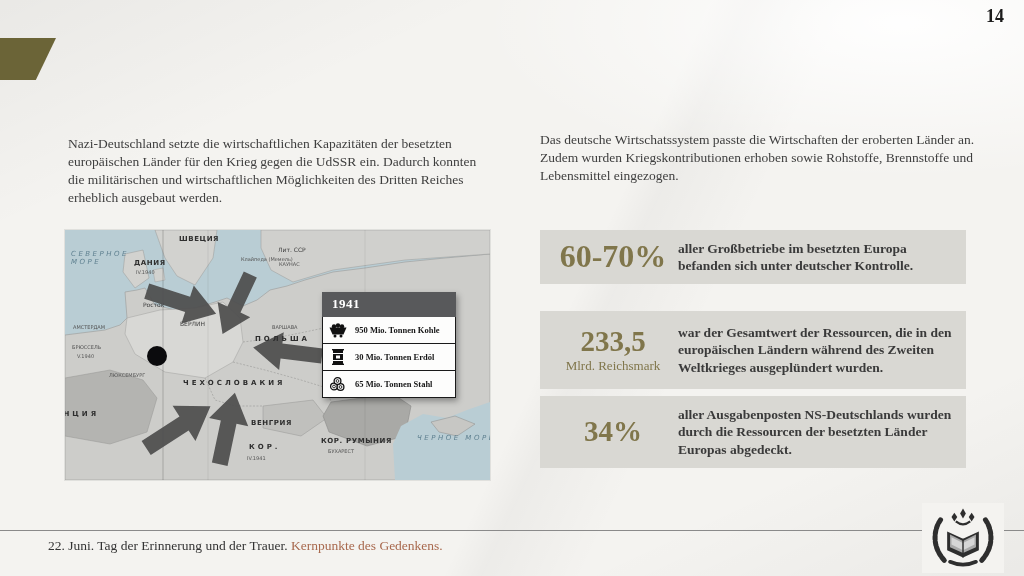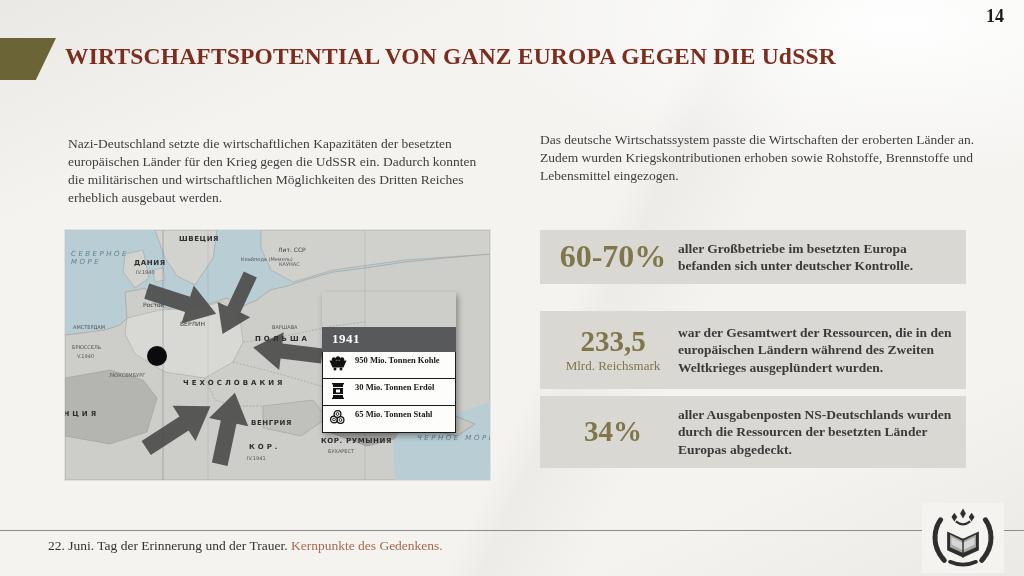--- a/index.html
+++ b/index.html
@@ -32,22 +32,22 @@
   .mlbl.sp { letter-spacing:3px; }
   .mlbl.sea { color:#5f8090; font-style:italic; font-size:7px; letter-spacing:2.5px; font-weight:normal; }
   .mlbl.tiny { font-size:5px; color:#555; letter-spacing:0; }
   .m-dot { position:absolute; left:82px; top:116px; width:20px; height:20px; border-radius:50%;
     background:#0b0b0d; }
   .m-label { position:absolute; left:101px; top:111px; padding:2px 9px 3px 9px;
     background:rgba(13,13,16,0.88); box-shadow:0 0 14px 9px rgba(13,13,16,0.55);
     color:#ffffff; font-size:16.5px; font-weight:bold; border-radius:2px; }
   .legend { position:absolute; left:257px; top:62px; width:134px; box-shadow:2px 3px 6px rgba(0,0,0,0.35); }
   .legend-header { background:#58595b; color:#fff; font-weight:bold; font-size:13px;
-    padding:4px 10px 5px 10px; letter-spacing:0.5px;margin-top:35px; }
-  .legend-row { display:flex; align-items:flex-start; gap:7px; background:#fdfdfc;
+    padding:4px 10px 5px 10px; letter-spacing:0.5px; }
+  .legend-row { display:flex; align-items:center; gap:7px; background:#fdfdfc;
     border:1px solid #1a1a1a; border-top:none; padding:3px 5px; height:27px; }
   .legend-row span { font-size:8.5px; font-weight:bold; color:#161616; font-family:"Liberation Serif", serif; }
   .legend-row svg { flex-shrink:0; }
 
   
   .stat-box { position:absolute; left:540px; width:426px; background:#d9d8d3;
     display:flex; align-items:center; padding:6px 14px 6px 8px; }
   .stat-col { width:130px; flex-shrink:0; text-align:center; color:#80764b; font-weight:bold; }
   .stat-value { font-size:32px; line-height:1.05; }
   .stat-value.md { font-size:29px; }
@@ -61,21 +61,20 @@
   .logo { position:absolute; left:922px; top:503px; width:82px; height:70px; background:#f4f3f0;
     display:flex; align-items:center; justify-content:center; }
 </style>
 </head>
 <body>
 
 <div id="slide">
 
   <div class="page-number">14</div>
   <div class="accent-shape"></div>
-  <h1 class="title">WIRTSCHAFTSPOTENTIAL VON GANZ EUROPA GEGEN DIE UdSSR</h1>
 
   <p class="para para-left">Nazi-Deutschland setzte die wirtschaftlichen Kapazitäten der besetzten europäischen Länder für den Krieg gegen die UdSSR ein. Dadurch konnten die militärischen und wirtschaftlichen Möglichkeiten des Dritten Reiches erheblich ausgebaut werden.</p>
   <p class="para para-right">Das deutsche Wirtschatssystem passte die Wirtschaften der eroberten Länder an. Zudem wurden Kriegskontributionen erhoben sowie Rohstoffe, Brennstoffe und Lebensmittel eingezogen.</p>
 
   <div class="map">
     <svg class="base" viewBox="0 0 425 250" preserveAspectRatio="none">
 
       <polygon points="0,105 40,100 55,95 62,88 60,62 72,60 80,58 90,75 110,80 130,78 150,72 162,68 178,76 192,70 205,60 222,56 240,50 268,42 300,38 340,32 380,28 425,24 425,250 0,250" fill="#cdcdca" stroke="#9a9a98" stroke-width="0.6"></polygon>
 
       <polygon points="62,88 95,80 130,78 158,72 175,88 178,112 168,132 140,148 100,142 70,124 60,104" fill="#d8d8d5" stroke="#a0a09e" stroke-width="0.5"></polygon>

